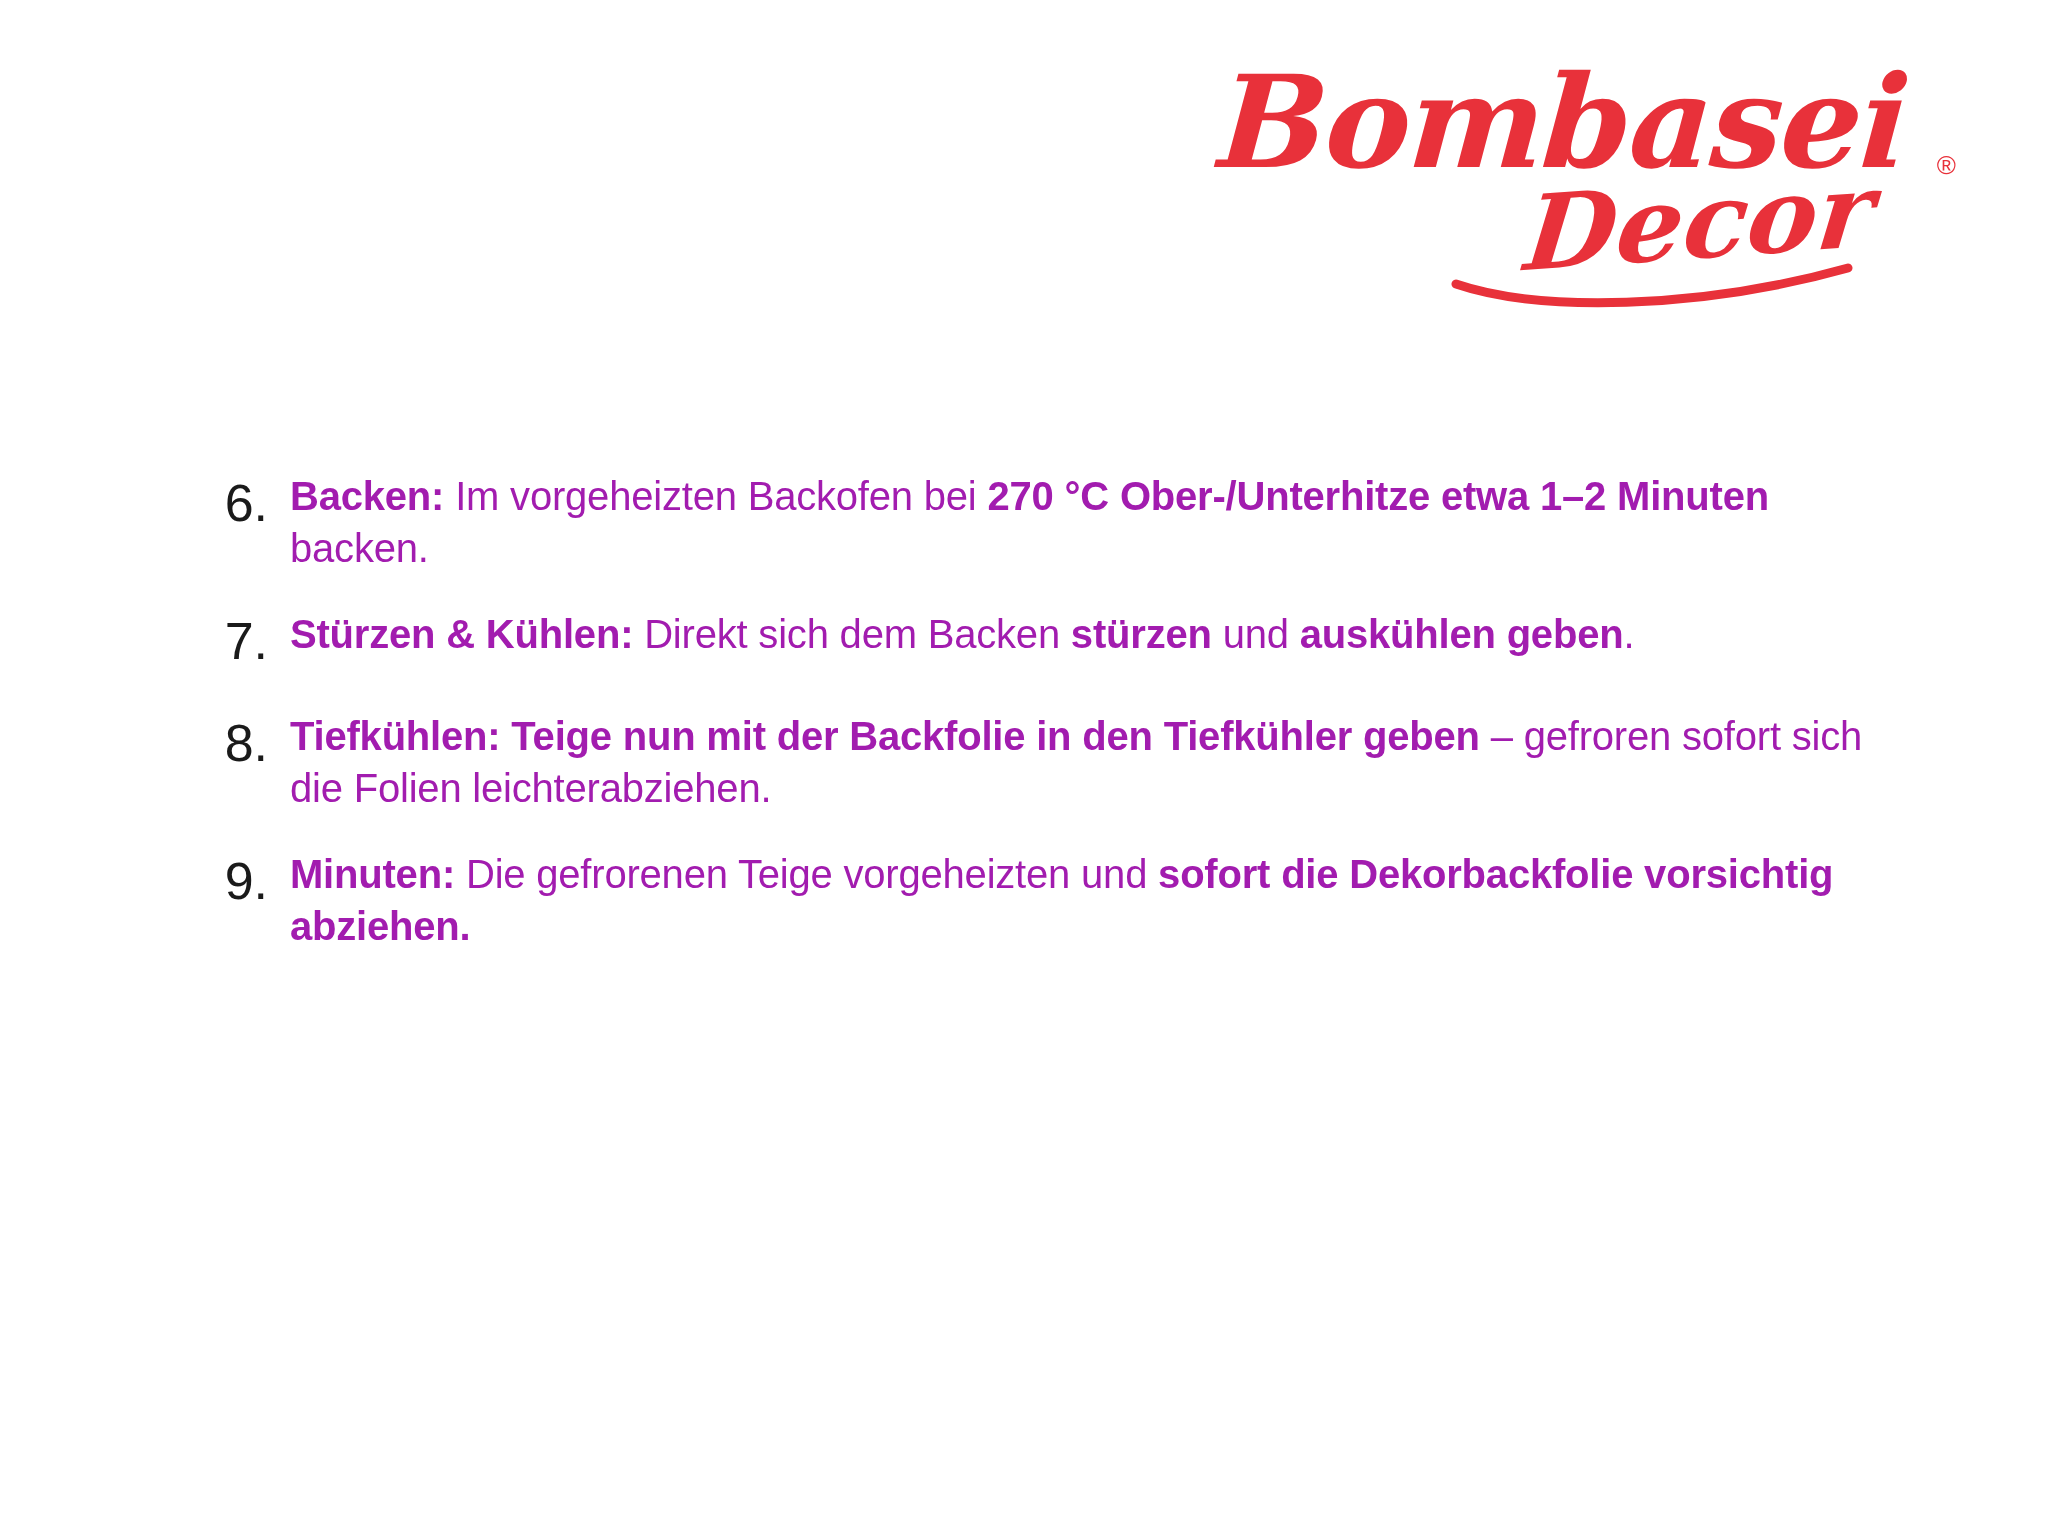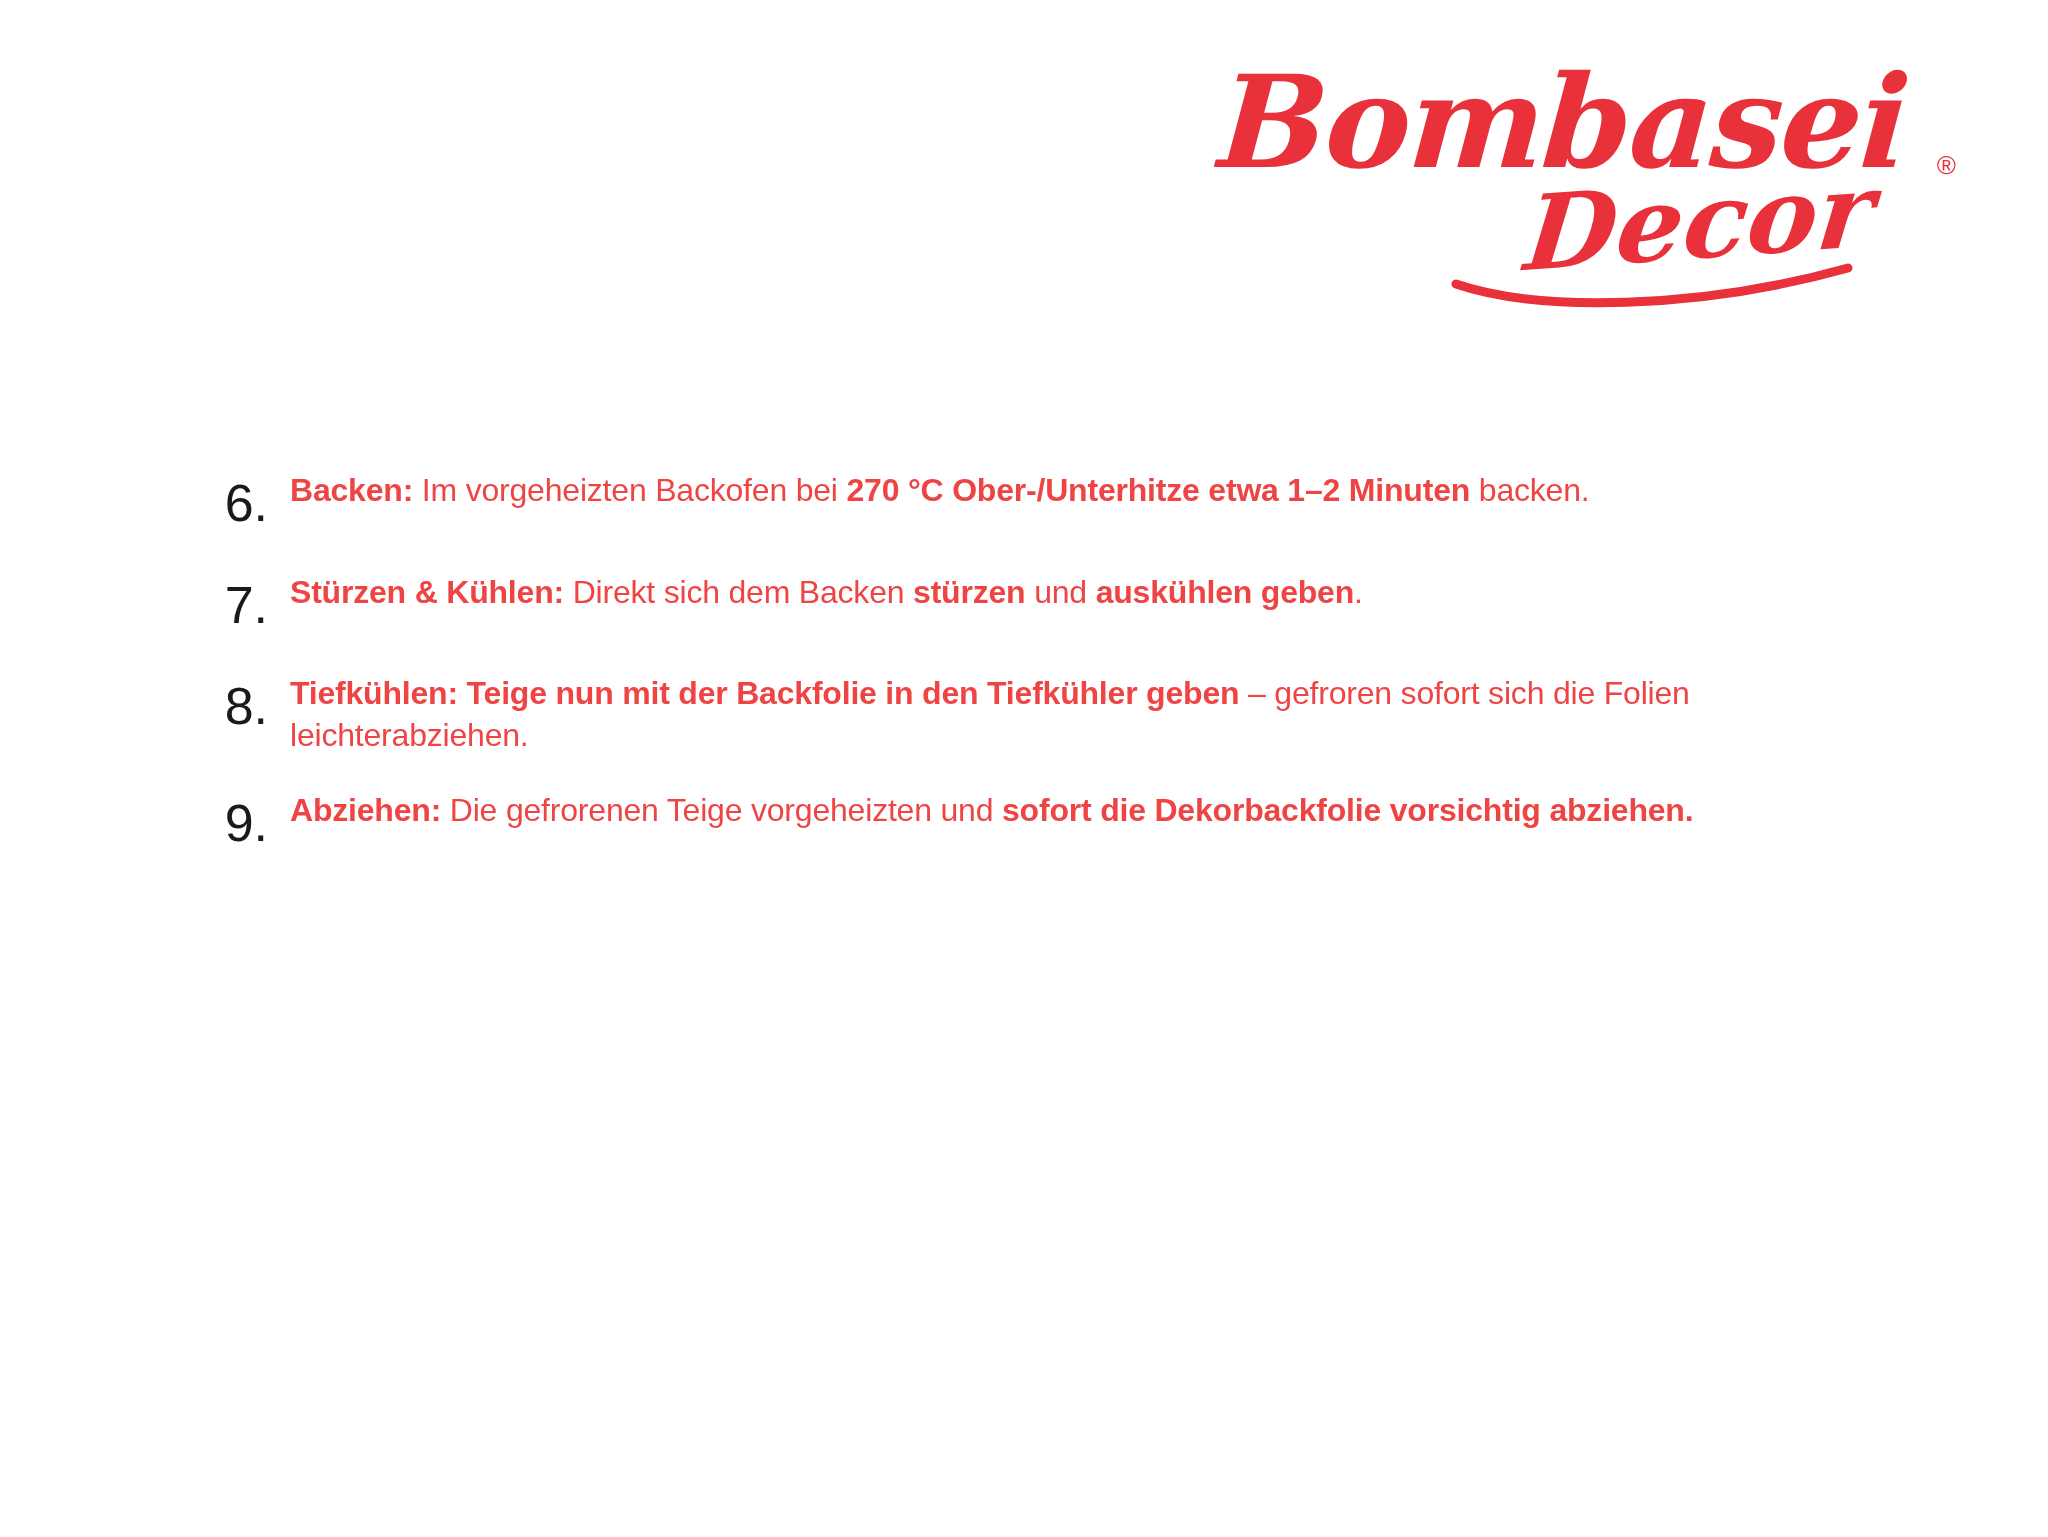--- a/index.html
+++ b/index.html
@@ -83,23 +83,23 @@
     flex: 0 0 78px;
     text-align: right;
     padding-right: 22px;
     font-size: 52px;
     line-height: 1.30;
     font-weight: normal;
     color: #1a1a1a;
   }
   .step-text {
     flex: 1 1 auto;
-    font-size: 32px;
+    font-size: 40px;
     line-height: 1.30;
-    color: #ef4444;
+    color: #a21caf;
     letter-spacing: -0.2px;
   }
   .b { font-weight: bold; }
 </style>
 </head>
 <body>
 
 <div class="logo-block">
   <div class="logo-word">Bombasei</div>
   <div class="logo-sub">Decor</div>
@@ -128,17 +128,17 @@
   <div class="step">
     <div class="step-num">8.</div>
     <div class="step-text">
       <span class="b">Tiefkühlen: Teige nun mit der Backfolie in den Tiefkühler geben</span><span> – gefroren sofort sich die Folien leichterabziehen.</span>
     </div>
   </div>
 
   <div class="step">
     <div class="step-num">9.</div>
     <div class="step-text">
-      <span class="b">Abziehen:</span><span> Die gefrorenen Teige vorgeheizten und </span><span class="b">sofort die Dekorbackfolie vorsichtig abziehen.</span>
+      <span class="b">Minuten:</span><span> Die gefrorenen Teige vorgeheizten und </span><span class="b">sofort die Dekorbackfolie vorsichtig abziehen.</span>
     </div>
   </div>
 
 </div>
 
 </body></html>

